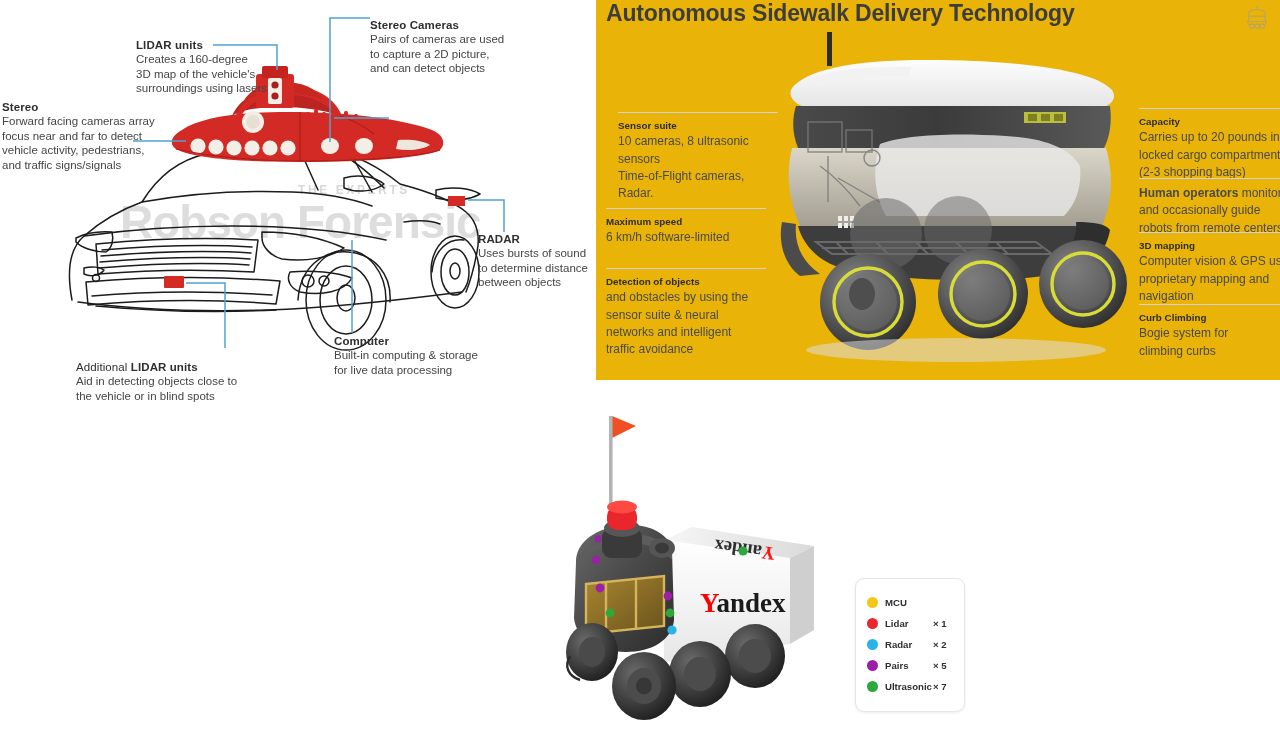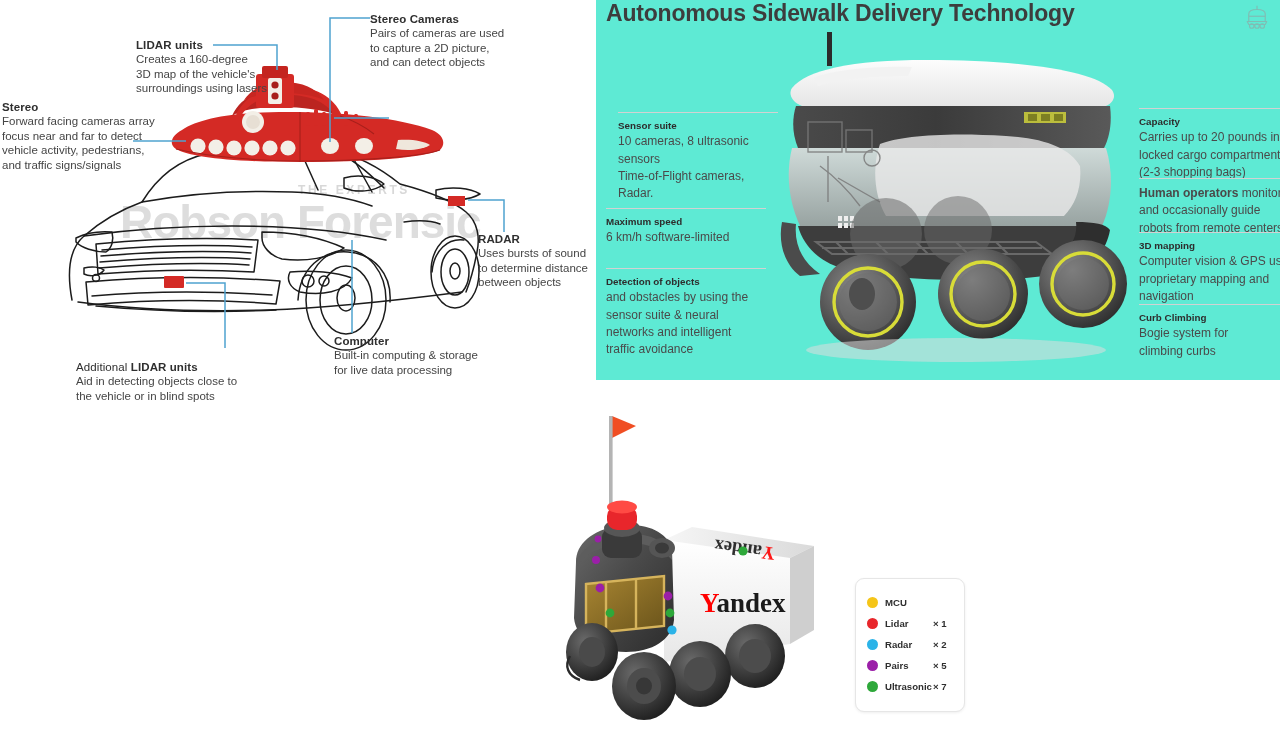--- a/index.html
+++ b/index.html
@@ -26,21 +26,21 @@
   #wm-small{
     position:absolute;left:178px;top:0px;font-size:12px;letter-spacing:2.6px;
     color:#d8d8d8;font-weight:bold;
   }
   #wm-big{
     position:absolute;left:0px;top:12px;font-size:46px;font-weight:bold;
     color:#dddddd;letter-spacing:-1px;white-space:nowrap;
   }
 
   
-  #robot-panel{position:absolute;left:596px;top:0;width:684px;height:380px;background:#5eead4;}
+  #robot-panel{position:absolute;left:596px;top:0;width:684px;height:380px;background:#eab308;}
   #robot-title{
     position:absolute;left:10px;top:0px;font-size:23px;font-weight:bold;
     color:#3d3d3d;letter-spacing:-.2px;white-space:nowrap;
   }
   #robot-corner-icon{position:absolute;right:8px;top:2px;width:30px;height:30px;opacity:.55;}
 
   .spec{position:absolute;width:160px;}
   .spec .rule{height:1px;background:#d2d2d2;margin-bottom:6px;width:100%;}
   .spec .s-title{font-size:9.8px;font-weight:bold;color:#2d2d2d;display:block;line-height:1.45;}
   .spec .s-body{font-size:12px;color:#4a4a4a;display:block;line-height:1.45;}
@@ -210,21 +210,21 @@
       </g>
     </svg>
 
     <div class="callout" style="left:136px;top:38px;width:210px;">
       <span class="c-title">LIDAR units</span>
       <span class="c-body" style="white-space:pre-line;">Creates a 160-degree
 3D map of the vehicle's
 surroundings using lasers</span>
     </div>
 
-    <div class="callout" style="left:370px;top:12px;width:200px;">
+    <div class="callout" style="left:370px;top:18px;width:200px;">
       <span class="c-title">Stereo Cameras</span>
       <span class="c-body" style="white-space:pre-line;">Pairs of cameras are used
 to capture a 2D picture,
 and can detect objects</span>
     </div>
 
 
     <div class="callout" style="left:2px;top:100px;width:180px;">
       <span class="c-title">Stereo</span>
       <span class="c-body" style="white-space:pre-line;">Forward facing cameras array

